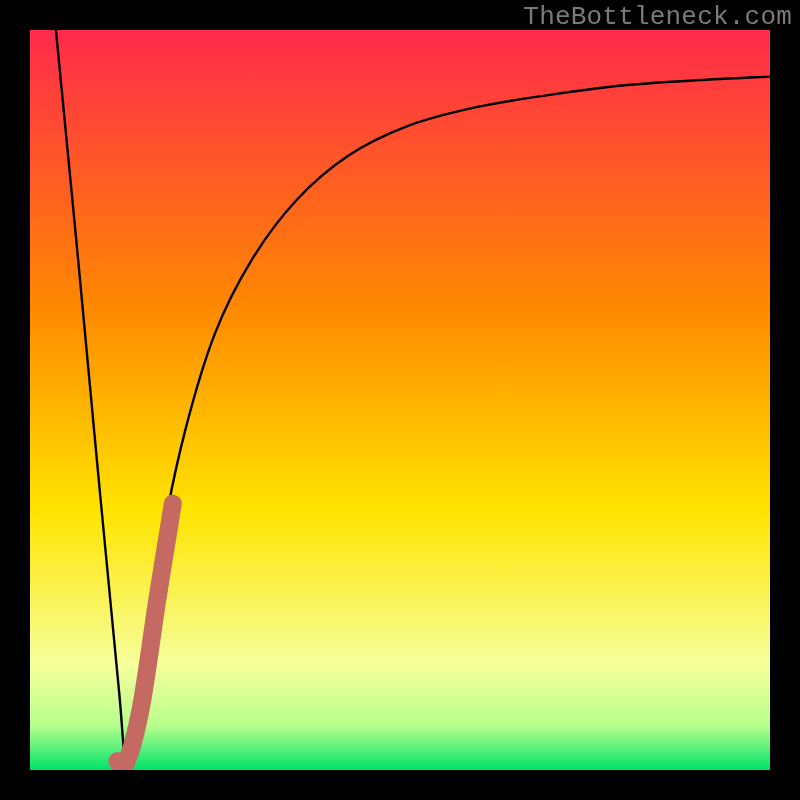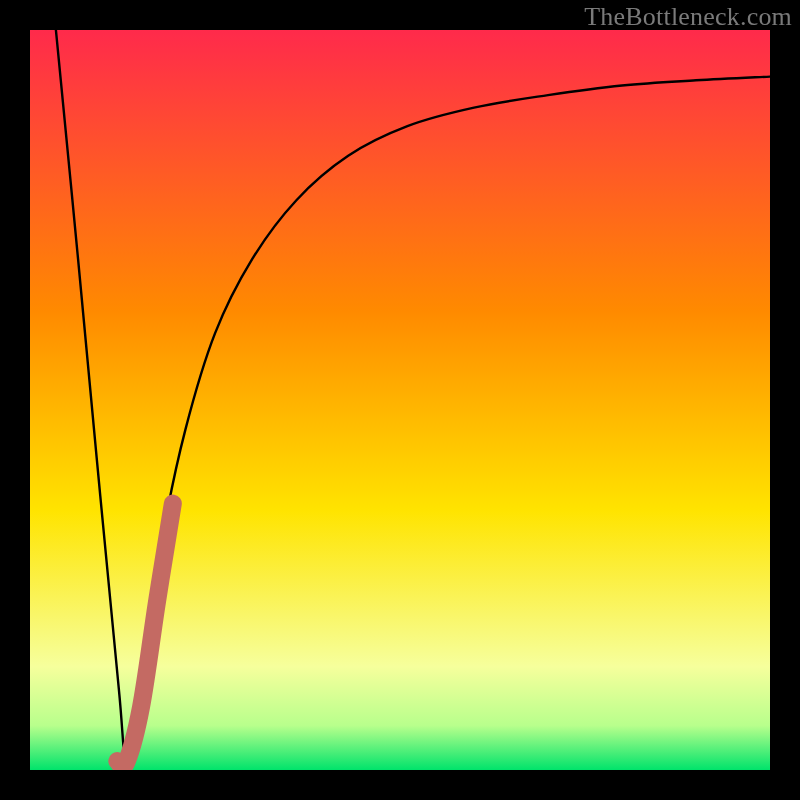--- a/index.html
+++ b/index.html
@@ -14,21 +14,21 @@
     position: relative;
     width: 800px;
     height: 800px;
     background: #000;
   }
   .watermark {
     position: absolute;
     top: 2px;
     right: 8px;
     color: #7a7a7a;
-    font-family: Liberation Serif, serif;
+    font-family: Liberation Mono, monospace;
     font-size: 26px;
     font-weight: 500;
     letter-spacing: 0.2px;
     z-index: 30;
   }
   svg {
     position: absolute;
     top: 0;
     left: 0;
   }

